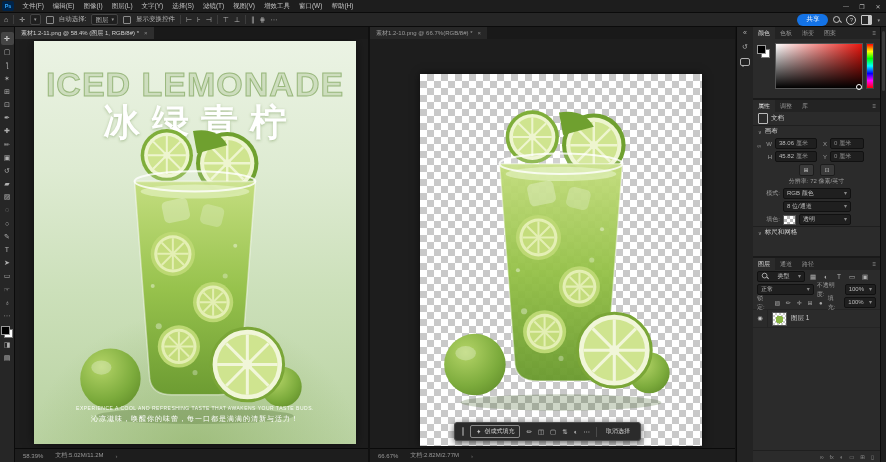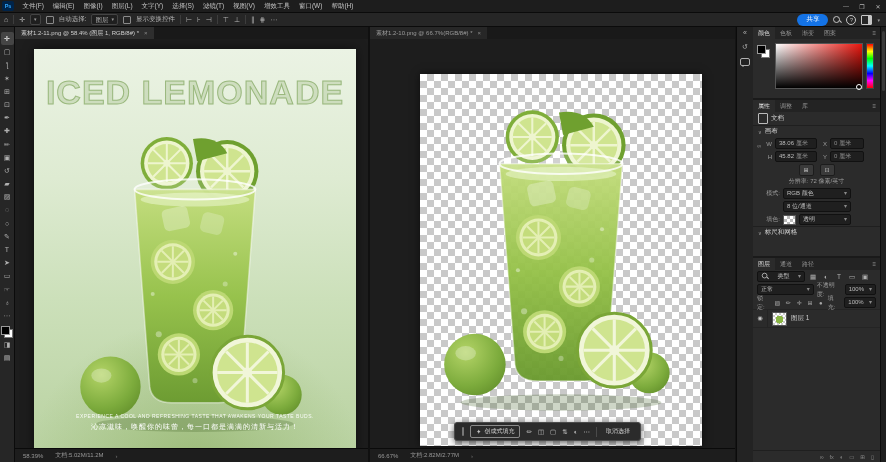--- a/index.html
+++ b/index.html
@@ -44,21 +44,21 @@
   .tab2{background:#272727;color:#9b9b9b;}
   .tab .close{font-size:6px;color:#8a8a8a;}
   .vdiv{left:368px;top:27px;width:2px;height:435px;background:#101010;z-index:25;}
   .doc{top:39px;height:409px;background:#1d1d1d;overflow:hidden;}
   .doc1{left:15px;width:353px;}
   .doc2{left:370px;width:365px;}
   .statusbar{top:448px;height:14px;background:#1d1d1d;border-top:1px solid #0a0a0a;box-sizing:border-box;display:flex;align-items:center;
              gap:12px;padding-left:8px;font-size:6px;color:#989898;z-index:20;}
   .status-expand{color:#777;font-size:6px;}
   
-  .poster{position:absolute;left:19px;top:10px;width:322px;height:403px;overflow:hidden;box-shadow:0 0 10px rgba(0,0,0,.55);
+  .poster{position:absolute;left:19px;top:2px;width:322px;height:403px;overflow:hidden;box-shadow:0 0 10px rgba(0,0,0,.55);
           background:linear-gradient(180deg,#ebf3e4 0%,#deebd2 32%,#cce0ba 62%,#b9d2a1 100%);}
   .poster::after{content:"";position:absolute;left:0;bottom:0;width:100%;height:130px;
           background:radial-gradient(ellipse at 50% 105%,rgba(132,168,88,.5),rgba(132,168,88,0) 72%);}
   .poster-en{position:absolute;top:24px;left:0;width:100%;text-align:center;font-size:34px;font-weight:700;letter-spacing:1px;
              color:rgba(150,180,118,.30);-webkit-text-stroke:1px rgba(138,172,105,.8);white-space:nowrap;z-index:1;}
   .poster-cn{position:absolute;top:57px;left:0;width:100%;text-align:center;font-size:37px;font-weight:700;color:#fff;
              letter-spacing:12px;text-indent:12px;text-shadow:0 1px 3px rgba(96,134,62,.45);z-index:2;white-space:nowrap;}
   .cup-left{position:absolute;left:28px;top:84px;width:266px;height:302px;z-index:3;}
   .poster-tag-en{position:absolute;bottom:33px;left:0;width:100%;text-align:center;font-size:5px;letter-spacing:.5px;
                  color:rgba(255,255,255,.92);z-index:4;}
@@ -319,20 +319,21 @@
   <div class="tab tab2">
     <span>素材1.2-10.png @ 66.7%(RGB/8#) *</span>
     <span class="close">×</span>
   </div>
 </div>
 <div class="abs vdiv"></div>
 
 <div class="abs doc doc1">
   <div class="poster">
     <div class="poster-en">ICED LEMONADE</div>
+    <div class="poster-cn">冰绿青柠</div>
     <svg class="cup-left" viewBox="0 0 240 300">
         <use href="#drink"></use>
       </svg>
     <div class="poster-tag-en">EXPERIENCE A COOL AND REFRESHING TASTE THAT AWAKENS YOUR TASTE BUDS.</div>
     <div class="poster-tag-cn">沁凉滋味，唤醒你的味蕾，每一口都是满满的清新与活力！</div>
   </div>
 </div>
 
 <div class="abs doc doc2">
   <div class="canvas2">

